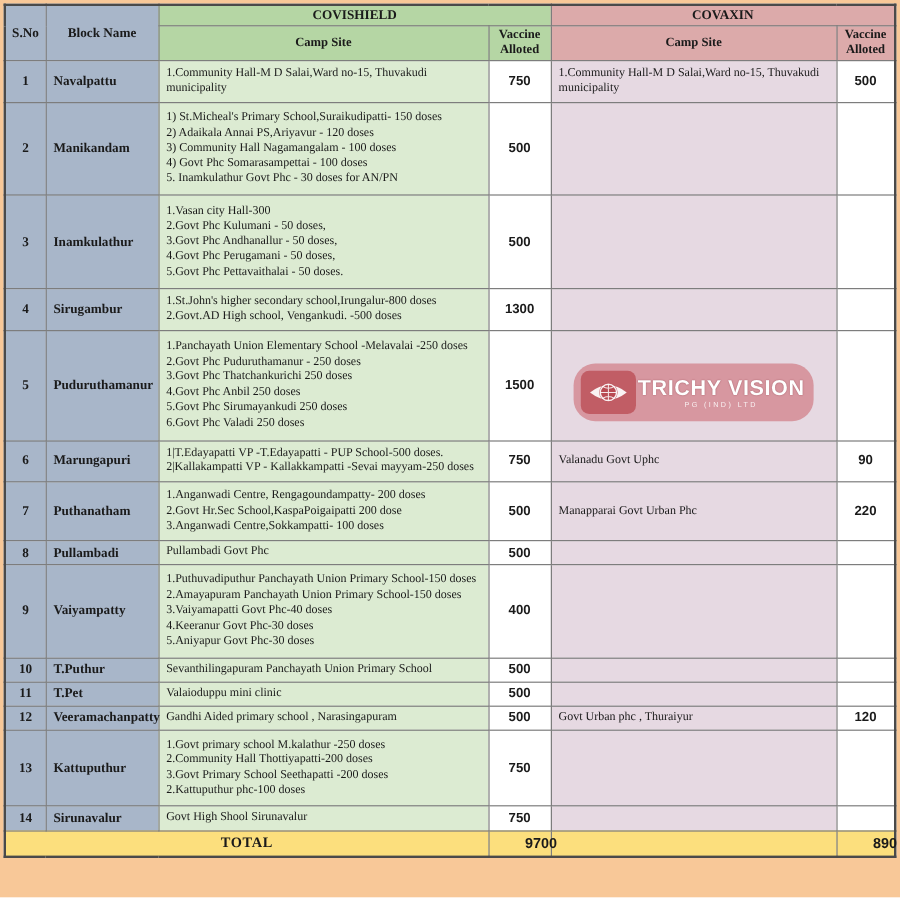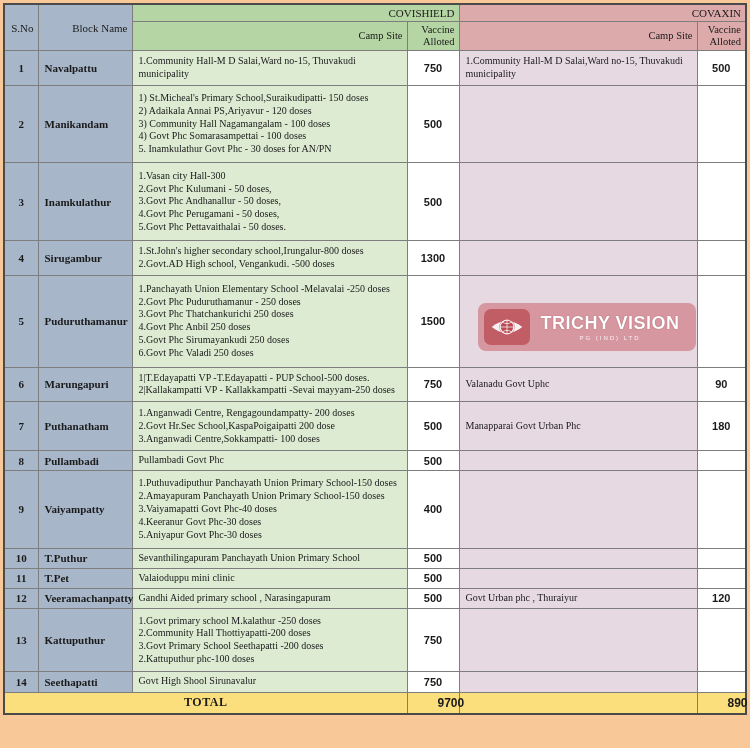--- a/index.html
+++ b/index.html
@@ -9,38 +9,38 @@
   }
   *{box-sizing:border-box;margin:0;padding:0;}
   html,body{width:750px;height:748px;overflow:hidden;}
   body{font-family:"Liberation Serif","DejaVu Serif",serif;color:var(--ink);}
   .page{position:relative;width:750px;height:748px;background:var(--title-bg);padding:3px;}
   .title-bar{height:27px;display:flex;align-items:center;justify-content:center;
     font-size:11.5px;font-weight:bold;letter-spacing:.2px;color:#111;}
   table{width:744px;height:712px;border-collapse:collapse;table-layout:fixed;
     border:2px solid var(--outer);background:#fff;}
   th,td{border:1px solid var(--line);vertical-align:middle;padding:2px 4px;}
-  thead th{font-size:11px;font-weight:normal;text-align:right;}
+  thead th{font-size:11px;font-weight:bold;text-align:center;}
   th.sno-h,th.block-h{background:var(--block-bg);}
   th.cs{background:var(--cs-head);}
   th.cv{background:var(--cv-head);}
   th.sub{font-size:10.5px;line-height:1.15;}
   td.sno{background:var(--block-bg);text-align:center;font-weight:bold;font-size:11px;}
   td.block{background:var(--block-bg);font-weight:bold;font-size:11px;padding-left:6px;}
   td.cs-camp{background:var(--cs-body);font-size:10px;line-height:1.28;padding-left:6px;}
   td.cv-camp{background:var(--cv-body);font-size:10px;line-height:1.28;padding-left:6px;}
   td.alloted{background:var(--alloted-bg);text-align:center;font-weight:bold;font-size:11px;
     font-family:"Liberation Sans","DejaVu Sans",sans-serif;}
   .site-line{white-space:normal;}
   tr.total-row td{background:var(--total-bg);font-weight:bold;height:22px;}
   tr.total-row .total-label{text-align:center;font-size:12px;letter-spacing:.5px;}
   tr.total-row .total-num{text-align:center;font-size:12px;
     font-family:"Liberation Sans","DejaVu Sans",sans-serif;padding-left:30px;}
-  .watermark{position:absolute;left:478px;top:303px;width:218px;height:48px;
-    background:rgba(199,86,94,.5);border-radius:8px;display:flex;align-items:center;
+  .watermark{position:absolute;left:478px;top:303px;width:200px;height:48px;
+    background:rgba(199,86,94,.5);border-radius:18px;display:flex;align-items:center;
     padding:4px 6px;pointer-events:none;}
   .wm-icon{width:46px;height:36px;background:rgba(185,74,82,.75);border-radius:7px;
     display:flex;align-items:center;justify-content:center;flex:0 0 auto;}
   .wm-text-wrap{flex:1;display:flex;flex-direction:column;align-items:center;justify-content:center;}
   .wm-text{color:#fff;font-family:"Liberation Sans","DejaVu Sans",sans-serif;
     font-weight:bold;font-size:18px;letter-spacing:.5px;text-shadow:0 0 1px rgba(120,30,40,.8);}
   .wm-sub{color:rgba(255,255,255,.85);font-family:"Liberation Sans","DejaVu Sans",sans-serif;
     font-size:6px;letter-spacing:2px;margin-top:1px;}
 </style>
 </head>
@@ -163,21 +163,21 @@
     <td class="block">Puthanatham</td>
     <td class="cs-camp">
             <div class="site-line">1.Anganwadi Centre, Rengagoundampatty- 200 doses</div>
             <div class="site-line">2.Govt Hr.Sec School,KaspaPoigaipatti 200 dose</div>
             <div class="site-line">3.Anganwadi Centre,Sokkampatti- 100 doses</div>
           </td>
     <td class="alloted">500</td>
     <td class="cv-camp">
             <div class="site-line">Manapparai Govt Urban Phc</div>
           </td>
-    <td class="alloted">180</td>
+    <td class="alloted">220</td>
   </tr>
 
   <tr>
     <td class="sno">8</td>
     <td class="block">Pullambadi</td>
     <td class="cs-camp">
             <div class="site-line">Pullambadi Govt Phc</div>
           </td>
     <td class="alloted">500</td>
     <td class="cv-camp"></td>
@@ -243,21 +243,21 @@
             <div class="site-line">3.Govt Primary School Seethapatti -200 doses</div>
             <div class="site-line">2.Kattuputhur phc-100 doses</div>
           </td>
     <td class="alloted">750</td>
     <td class="cv-camp"></td>
     <td class="alloted"></td>
   </tr>
 
   <tr>
     <td class="sno">14</td>
-    <td class="block">Seethapatti</td>
+    <td class="block">Sirunavalur</td>
     <td class="cs-camp">
             <div class="site-line">Govt High Shool Sirunavalur</div>
           </td>
     <td class="alloted">750</td>
     <td class="cv-camp"></td>
     <td class="alloted"></td>
   </tr>
 </tbody>
     <tfoot>
       <tr class="total-row">

